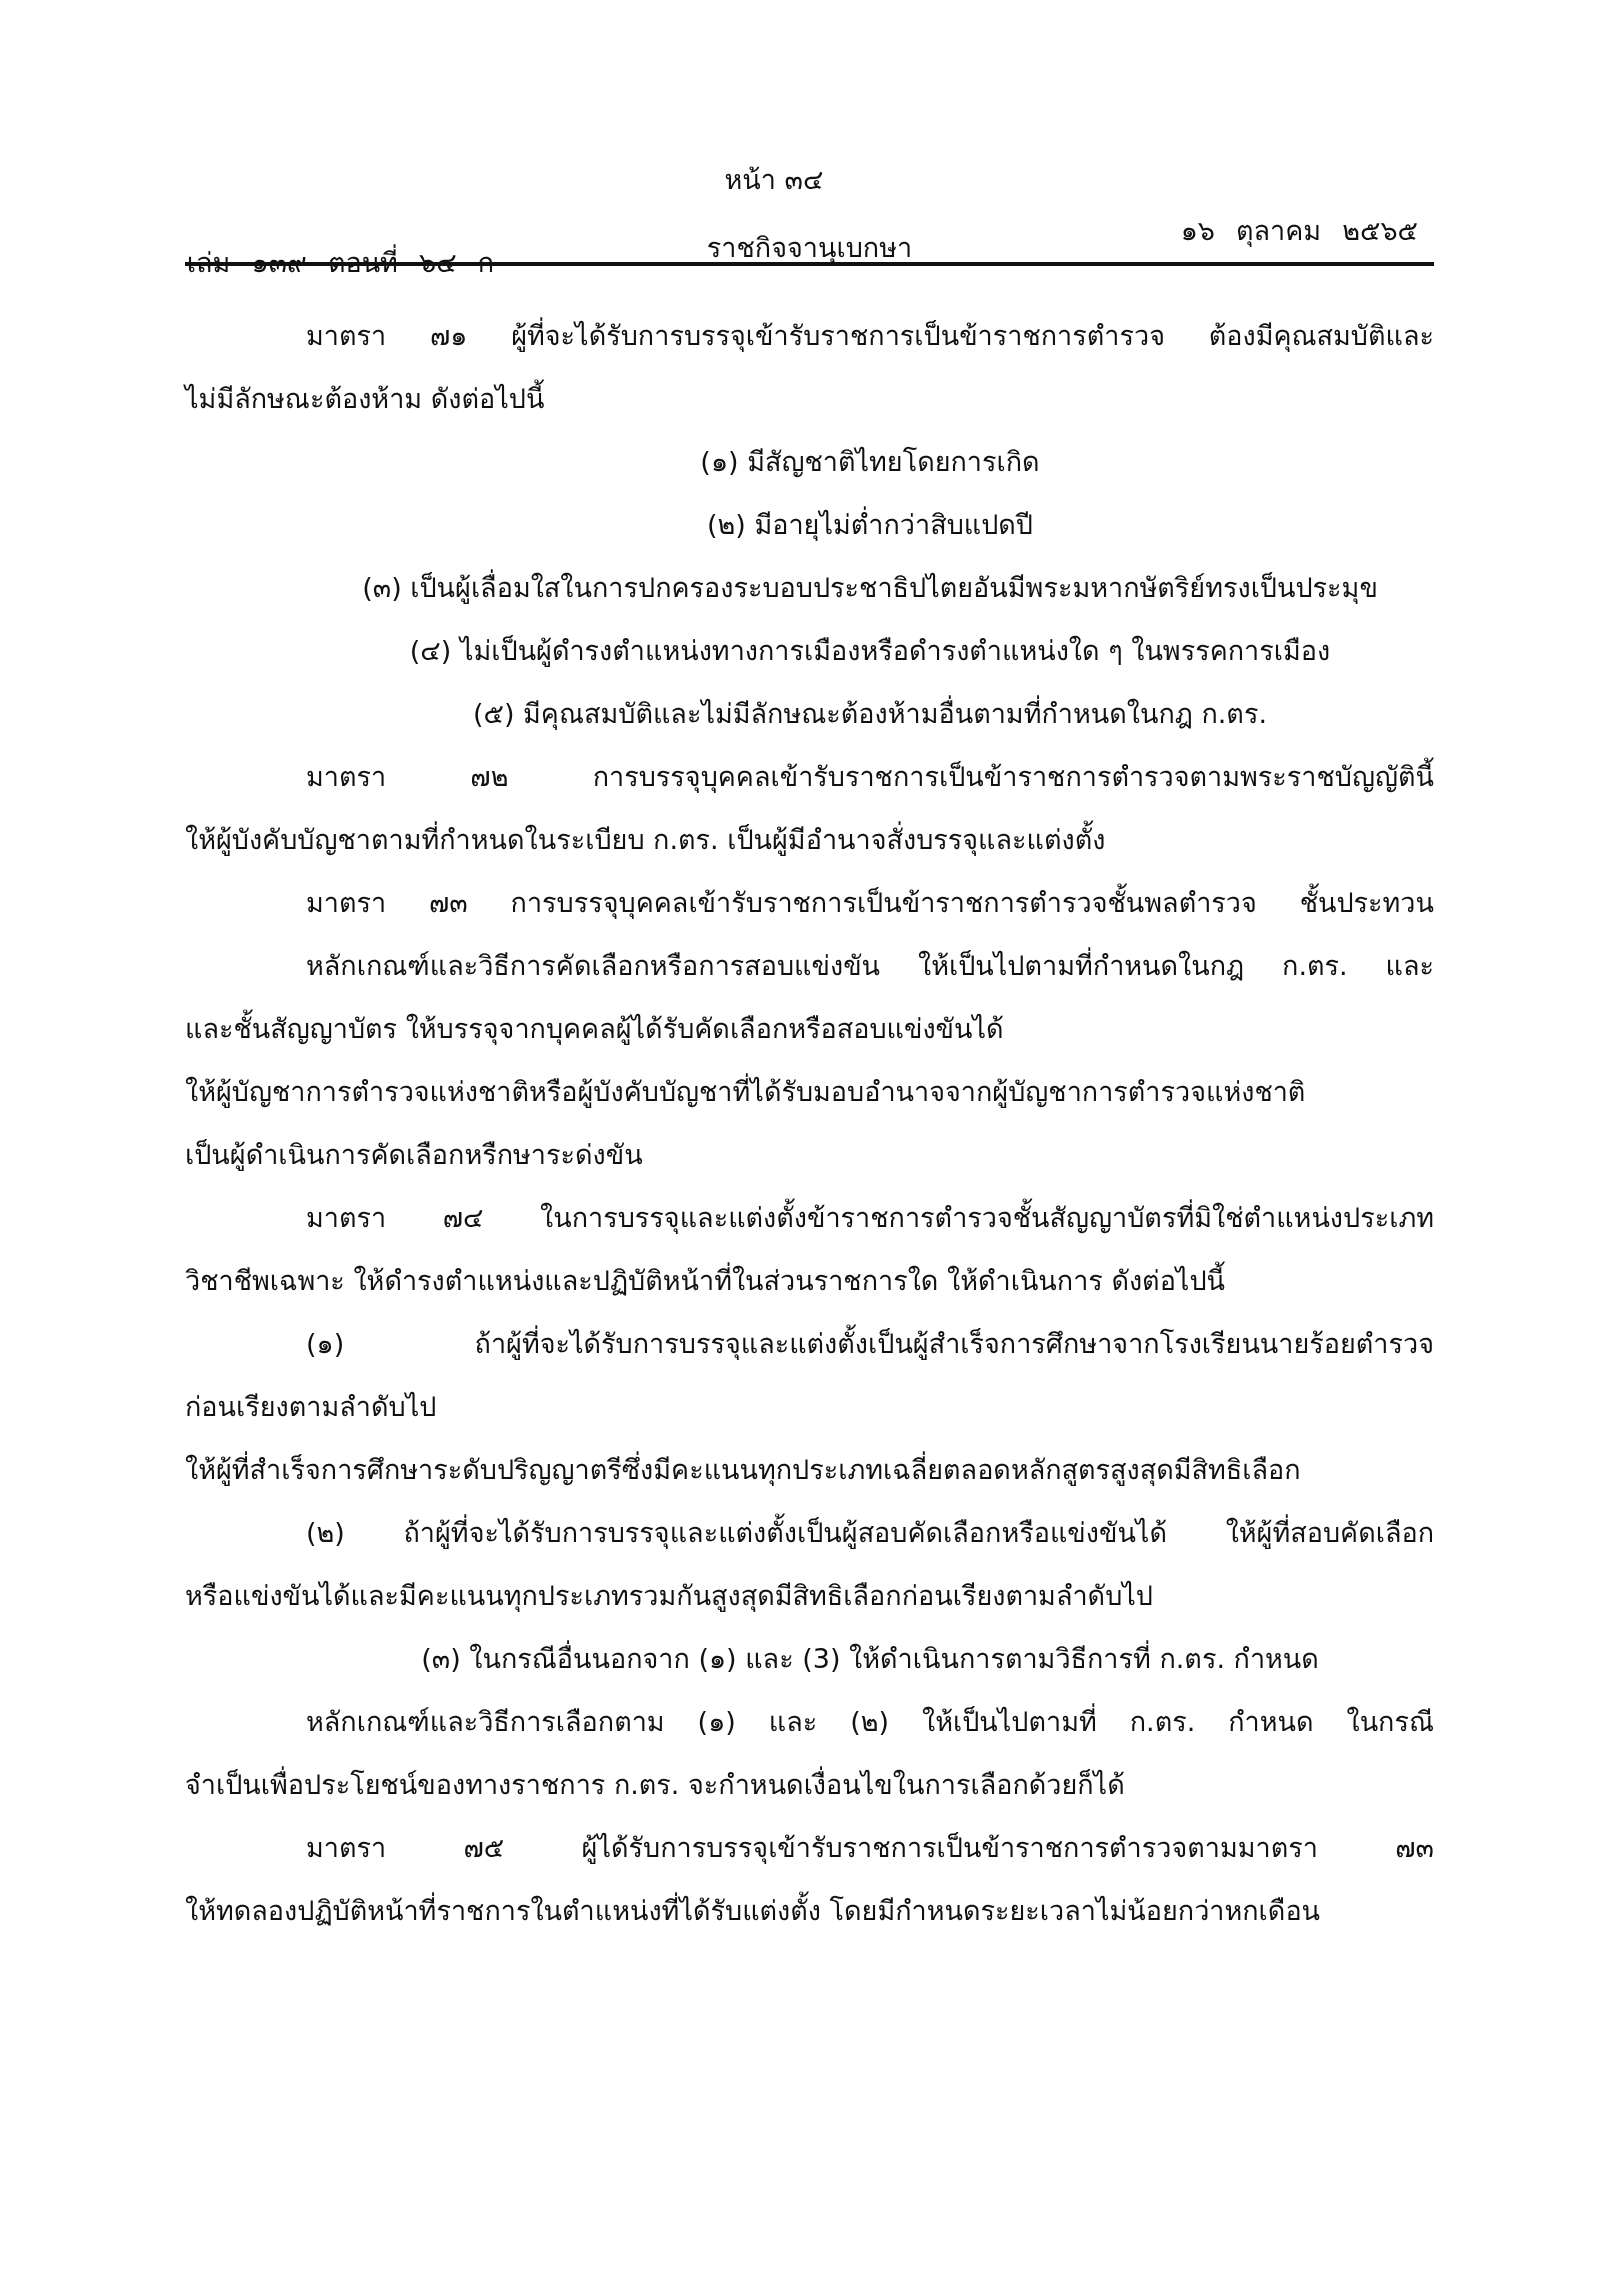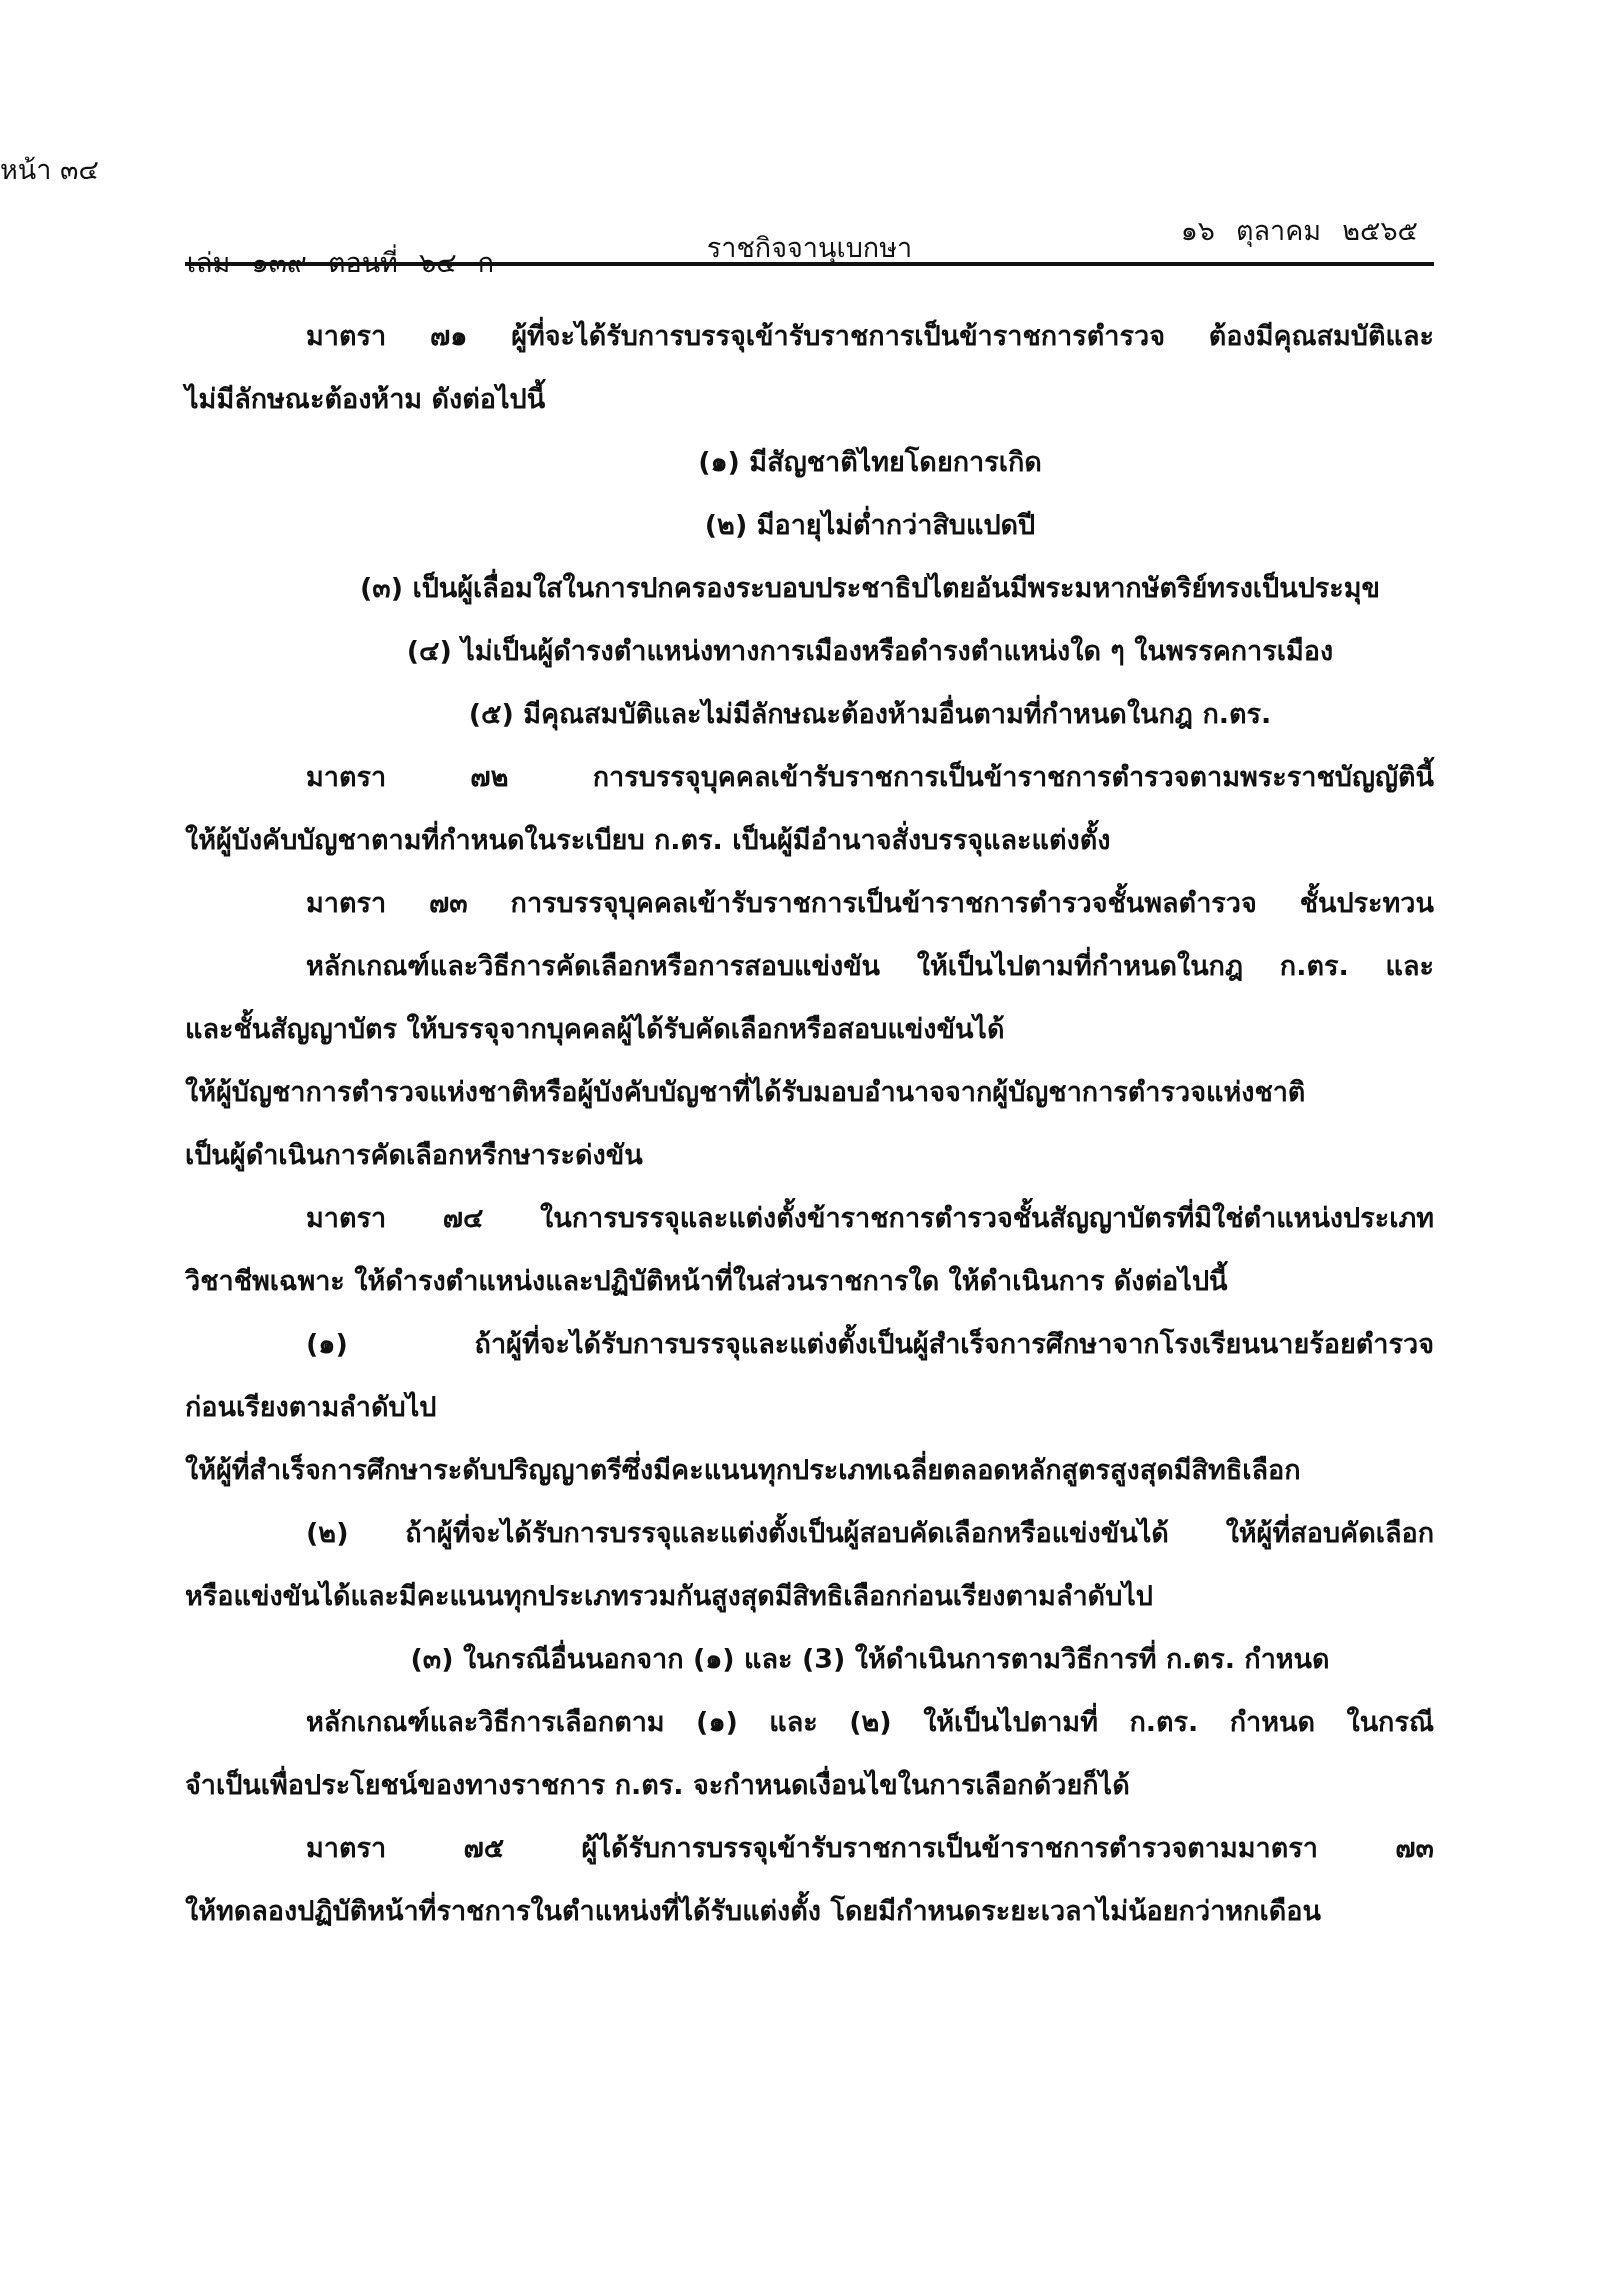--- a/index.html
+++ b/index.html
@@ -2,38 +2,37 @@
 <html style="font-size:14.3px"><head>
 <meta charset="utf-8">
 <style>
   html, body { margin: 0; padding: 0; background: #ffffff; }
   body {
     width: 1620px; height: 2293px; position: relative; overflow: hidden;
     font-family: "DejaVu Sans", "Liberation Sans", sans-serif;
     color: #111111;
   }
   .page-number {
-    position: absolute; top: 152px; left: 0; width: 1548px;
-    font-size: 27px; line-height: 36px;
+    position: absolute; top: 162px; left: 0; width: 1548px;
+    text-align: center; font-size: 27px; line-height: 36px;
   }
   .header-row {
     position: absolute; top: 211px; left: 185px; width: 1249px;
     height: 39px; font-size: 27px; line-height: 39px;
   }
   .header-left { position: absolute; left: 1.8px; top: 0; word-spacing: 12.5px; margin-top: 32px; }
   .header-center { position: absolute; left: 0; width: 100%; text-align: center; top: 17px; }
   .header-right { position: absolute; right: 16px; top: 0; word-spacing: 12.5px; }
   .header-rule {
     position: absolute; top: 262px; left: 185px; width: 1249px; height: 3.6px;
     background: #111111;
   }
   .body-text {
     position: absolute; top: 304px; left: 185px; width: 1249px;
     font-size: 27px;
-    font-weight: bold;
   }
   .line {
     height: 63px; line-height: 63px; white-space: nowrap; overflow: visible;
   }
   .indent { padding-left: 121px; text-align: center; }
   .just { text-align: justify; text-align-last: justify; }
 </style>
 </head>
 <body>
 

